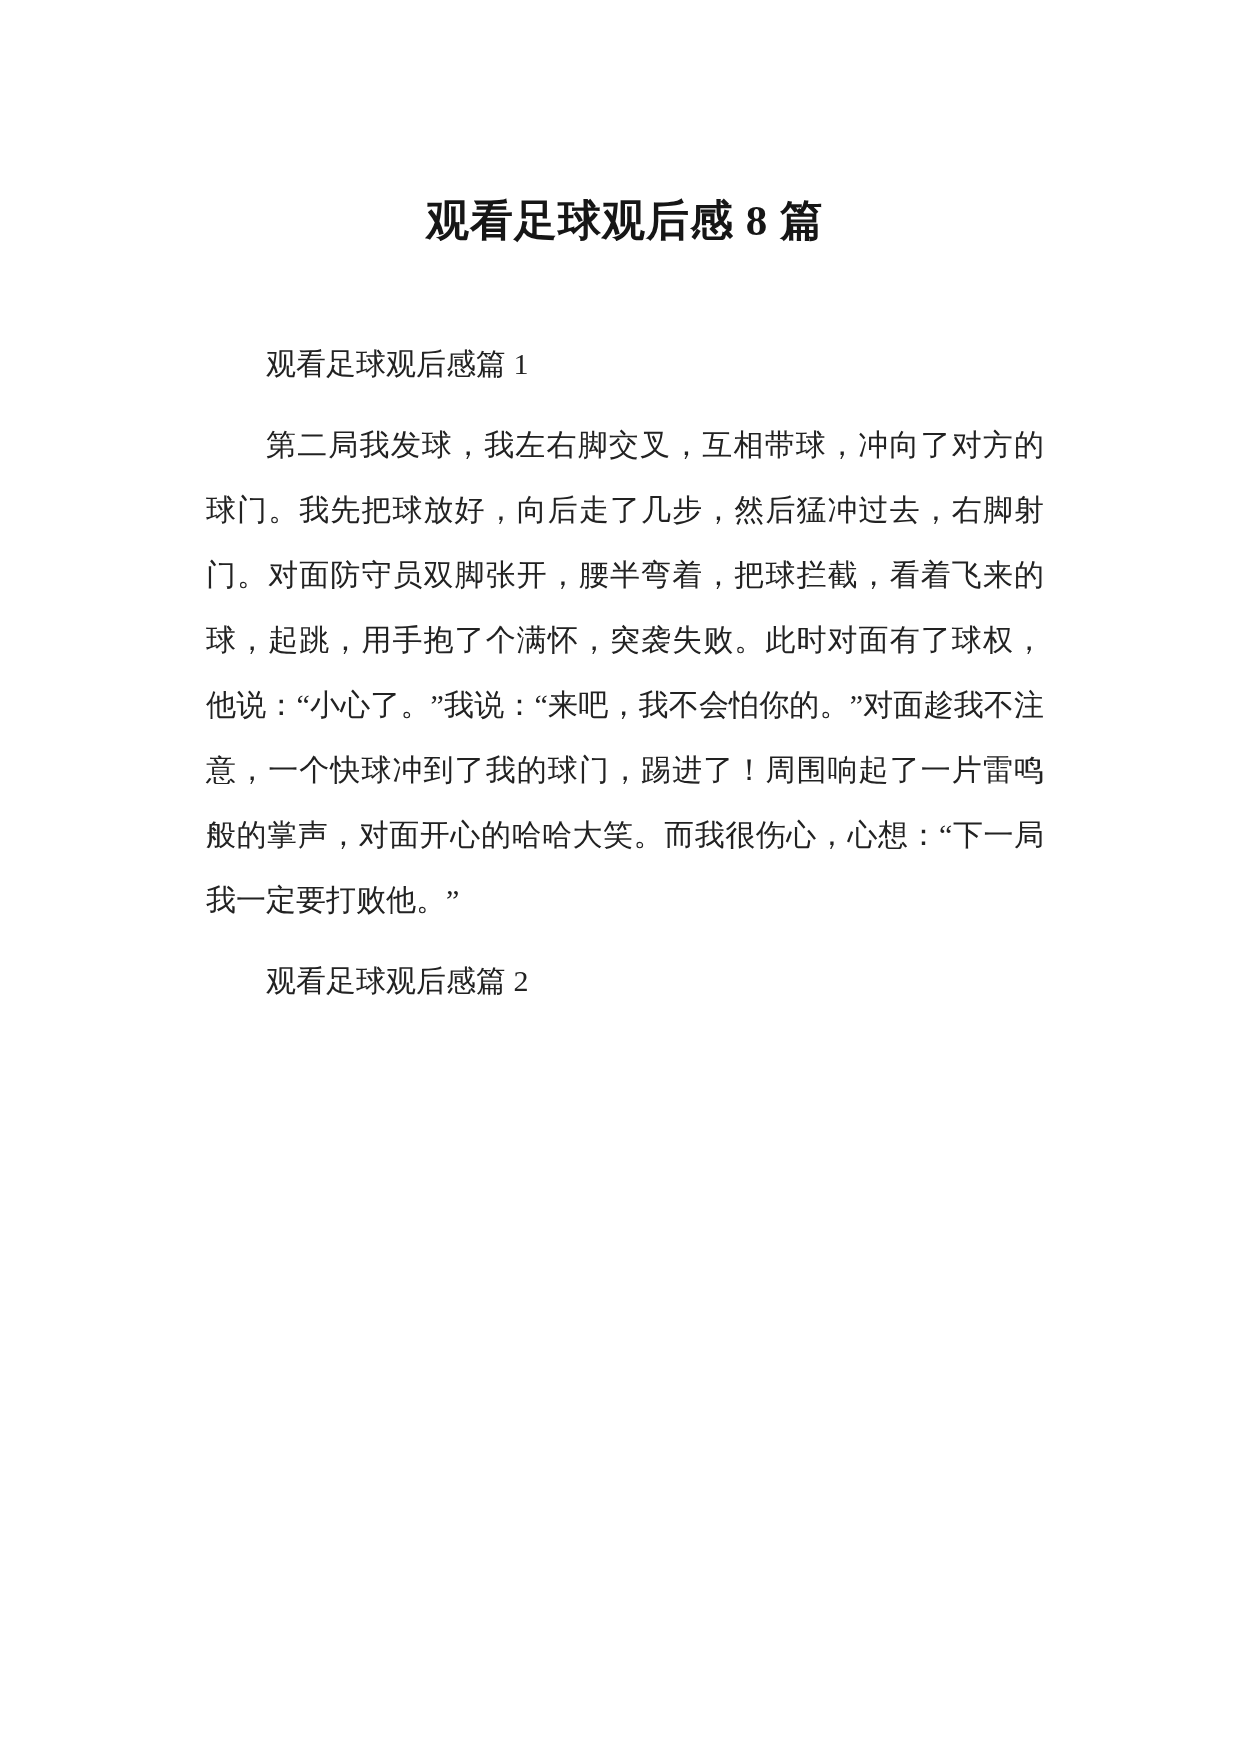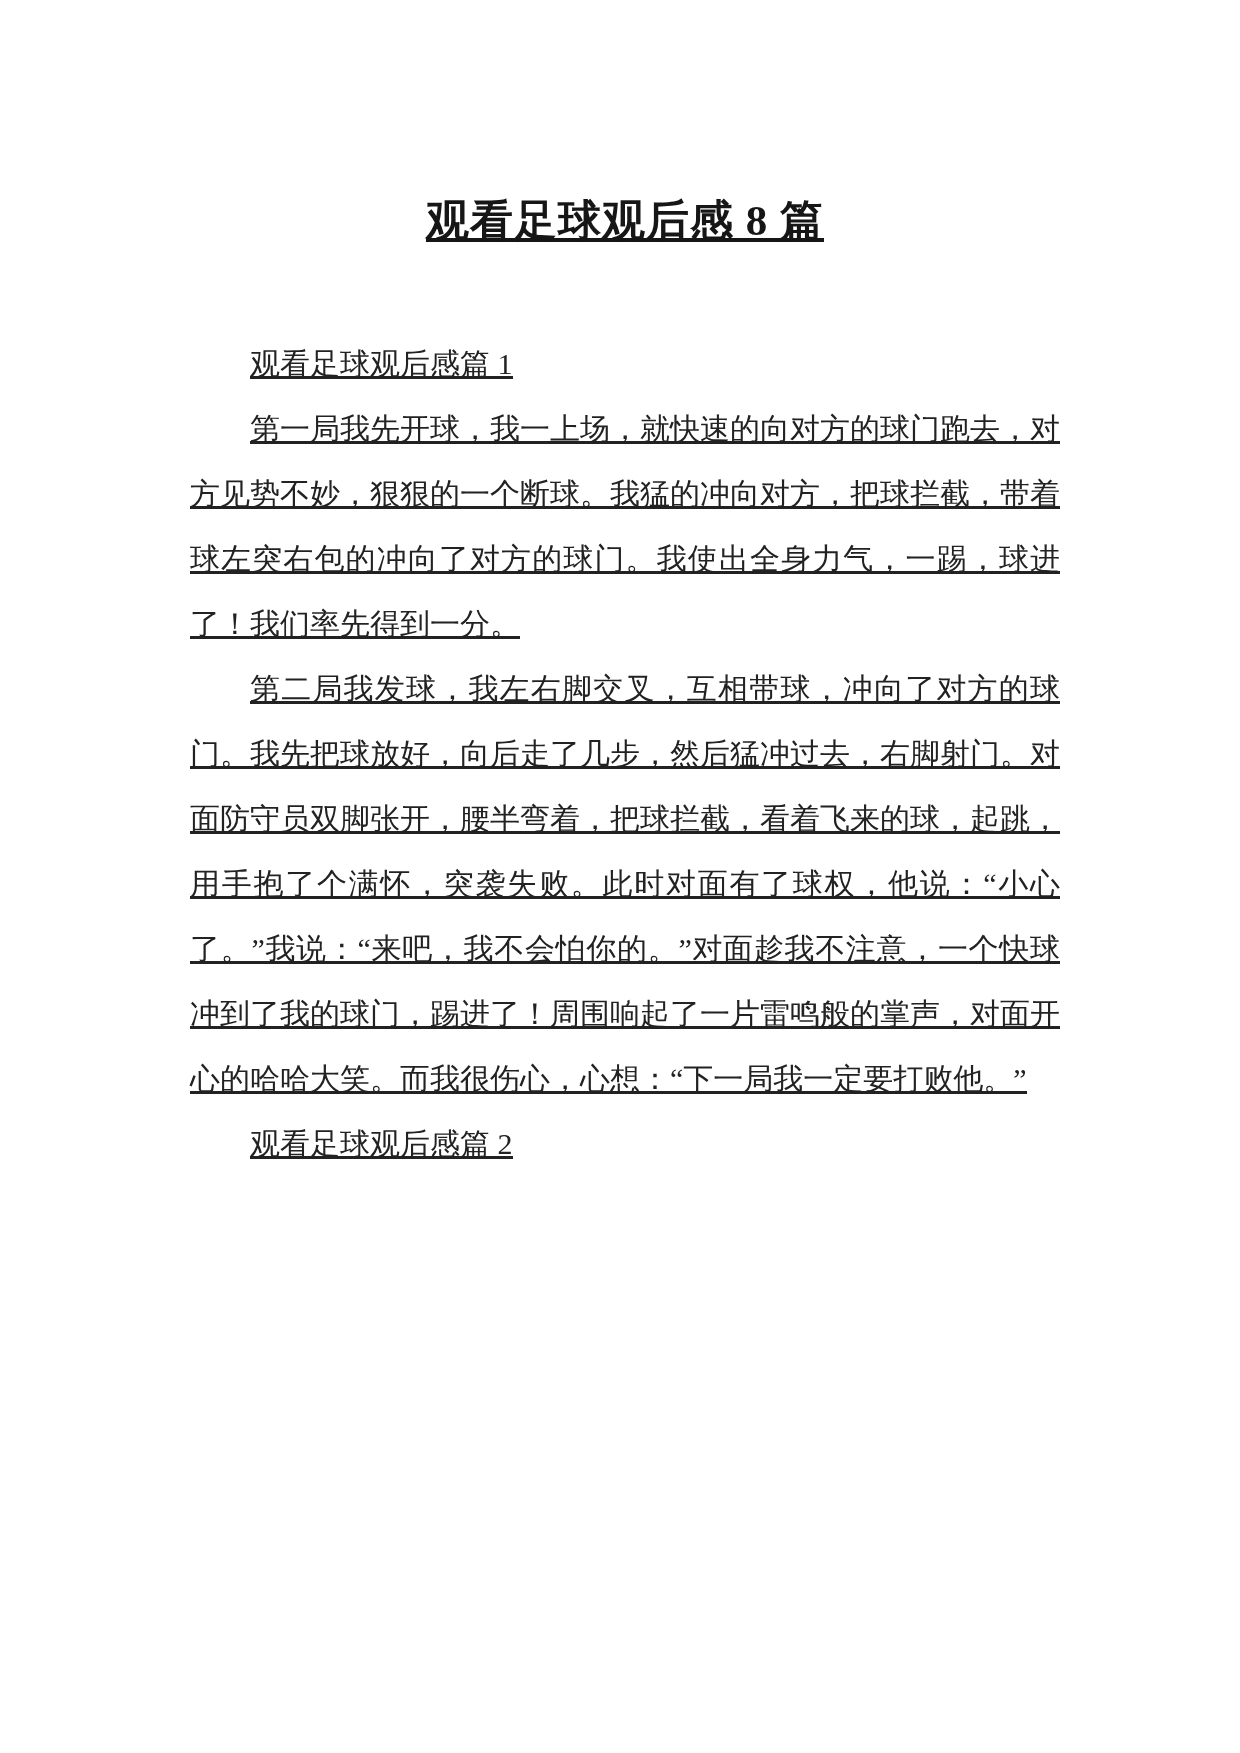--- a/index.html
+++ b/index.html
@@ -1,15 +1,15 @@
 <!DOCTYPE html>
 <html><head>
 <meta charset="utf-8">
 <style>
-  * { margin: 0; padding: 0; box-sizing: border-box; text-decoration: underline; }
+  * { margin: 0; padding: 0; box-sizing: border-box; }
   html, body { background: #ffffff; }
   body {
     width: 1240px;
     height: 1753px;
     overflow: hidden;
     font-family: "Liberation Serif", "DejaVu Serif", serif;
   }
   .page {
     width: 1240px;
     height: 1753px;
@@ -29,30 +29,29 @@
     margin-top: 84px;
     width: 870px;
     font-size: 30px;
     line-height: 65px;
     color: #222222;
     text-align: justify;
     text-justify: inter-ideograph;
     hanging-punctuation: allow-end;
   }
   .doc-body p {
-    margin: 0;
+    margin: 16px;
     text-indent: 2em;
     word-break: normal;
   }
 </style>
 </head>
 <body>
 
 <div class="page">
   <h1 class="doc-title">观看足球观后感 8 篇</h1>
 
   <div class="doc-body">
     <p>观看足球观后感篇 1</p>
-    <p>第一局我先开球，我一上场，就快速的向对方的球门跑去，对方见势不妙，狠狠的一个断球。我猛的冲向对方，把球拦截，带着球左突右包的冲向了对方的球门。我使出全身力气，一踢，球进了！我们率先得到一分。</p>
     <p>第二局我发球，我左右脚交叉，互相带球，冲向了对方的球门。我先把球放好，向后走了几步，然后猛冲过去，右脚射门。对面防守员双脚张开，腰半弯着，把球拦截，看着飞来的球，起跳，用手抱了个满怀，突袭失败。此时对面有了球权，他说：“小心了。”我说：“来吧，我不会怕你的。”对面趁我不注意，一个快球冲到了我的球门，踢进了！周围响起了一片雷鸣般的掌声，对面开心的哈哈大笑。而我很伤心，心想：“下一局我一定要打败他。”</p>
     <p>观看足球观后感篇 2</p>
   </div>
 </div>
 
 </body></html>

